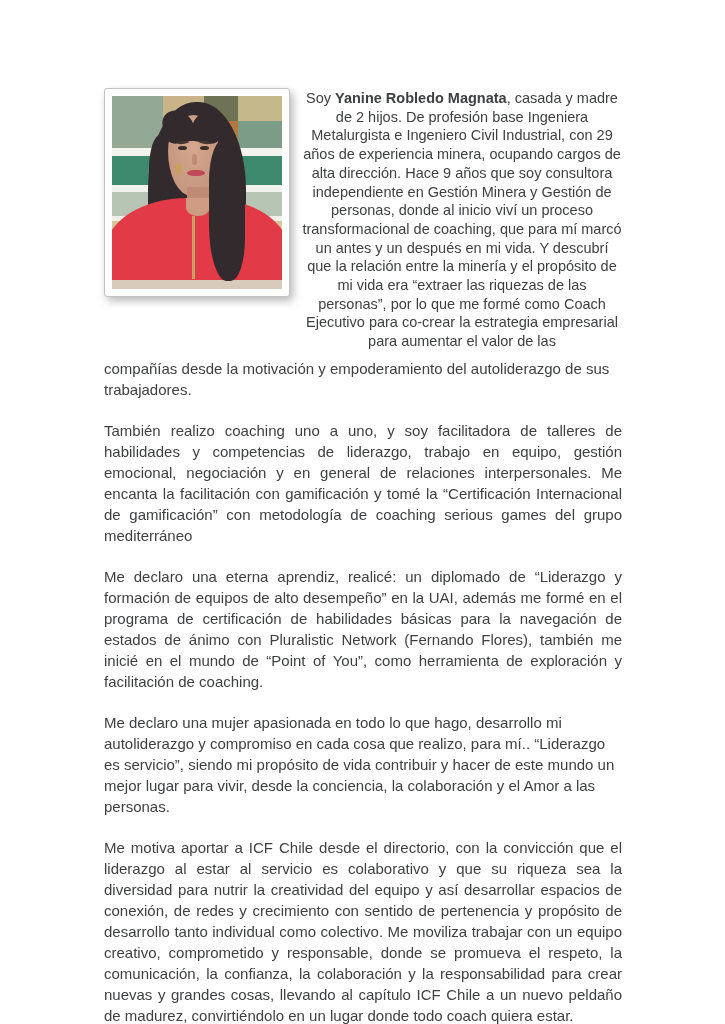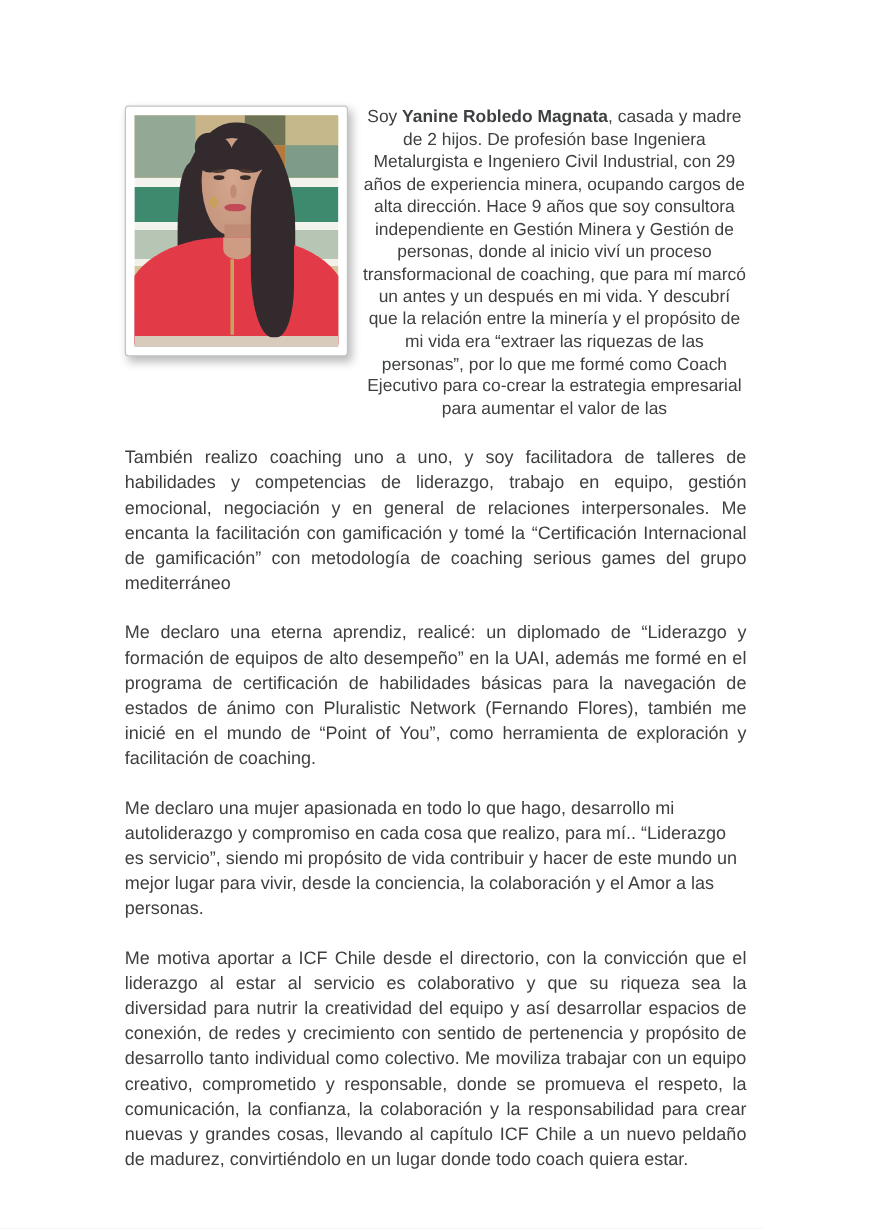--- a/index.html
+++ b/index.html
@@ -127,20 +127,21 @@
         <div class="hair-side-r"></div>
         <div class="earring"></div>
       </div>
     </div>
 
     <p class="intro-text">
       <span>Soy </span><strong>Yanine Robledo Magnata</strong><span>, casada y madre de 2 hijos. De profesión base Ingeniera Metalurgista e Ingeniero Civil Industrial, con 29 años de experiencia minera, ocupando cargos de alta dirección. Hace 9 años que soy consultora independiente en Gestión Minera y Gestión de personas, donde al inicio viví un proceso transformacional de coaching, que para mí marcó un antes y un después en mi vida. Y descubrí que la relación entre la minería y el propósito de mi vida era “extraer las riquezas de las personas”, por lo que me formé como Coach Ejecutivo para co-crear la estrategia empresarial para aumentar el valor de las</span>
     </p>
   </div>
 
+  <p class="body-p cont left">compañías desde la motivación y empoderamiento del autoliderazgo de sus trabajadores.</p>
 
   <p class="body-p justify">También realizo coaching uno a uno, y soy facilitadora de talleres de habilidades y competencias de liderazgo, trabajo en equipo, gestión emocional, negociación y en general de relaciones interpersonales. Me encanta la facilitación con gamificación y tomé la “Certificación Internacional de gamificación” con metodología de coaching serious games del grupo mediterráneo</p>
 
   <p class="body-p justify">Me declaro una eterna aprendiz, realicé: un diplomado de “Liderazgo y formación de equipos de alto desempeño” en la UAI, además me formé en el programa de certificación de habilidades básicas para la navegación de estados de ánimo con Pluralistic Network (Fernando Flores), también me inicié en el mundo de “Point of You”, como herramienta de exploración y facilitación de coaching.</p>
 
   <p class="body-p left">Me declaro una mujer apasionada en todo lo que hago, desarrollo mi autoliderazgo y compromiso en cada cosa que realizo, para mí.. “Liderazgo es servicio”, siendo mi propósito de vida contribuir y hacer de este mundo un mejor lugar para vivir, desde la conciencia, la colaboración y el Amor a las personas.</p>
 
   <p class="body-p justify">Me motiva aportar a ICF Chile desde el directorio, con la convicción que el liderazgo al estar al servicio es colaborativo y que su riqueza sea la diversidad para nutrir la creatividad del equipo y así desarrollar espacios de conexión, de redes y crecimiento con sentido de pertenencia y propósito de desarrollo tanto individual como colectivo. Me moviliza trabajar con un equipo creativo, comprometido y responsable, donde se promueva el respeto, la comunicación, la confianza, la colaboración y la responsabilidad para crear nuevas y grandes cosas, llevando al capítulo ICF Chile a un nuevo peldaño de madurez, convirtiéndolo en un lugar donde todo coach quiera estar.</p>
 
 </div>

